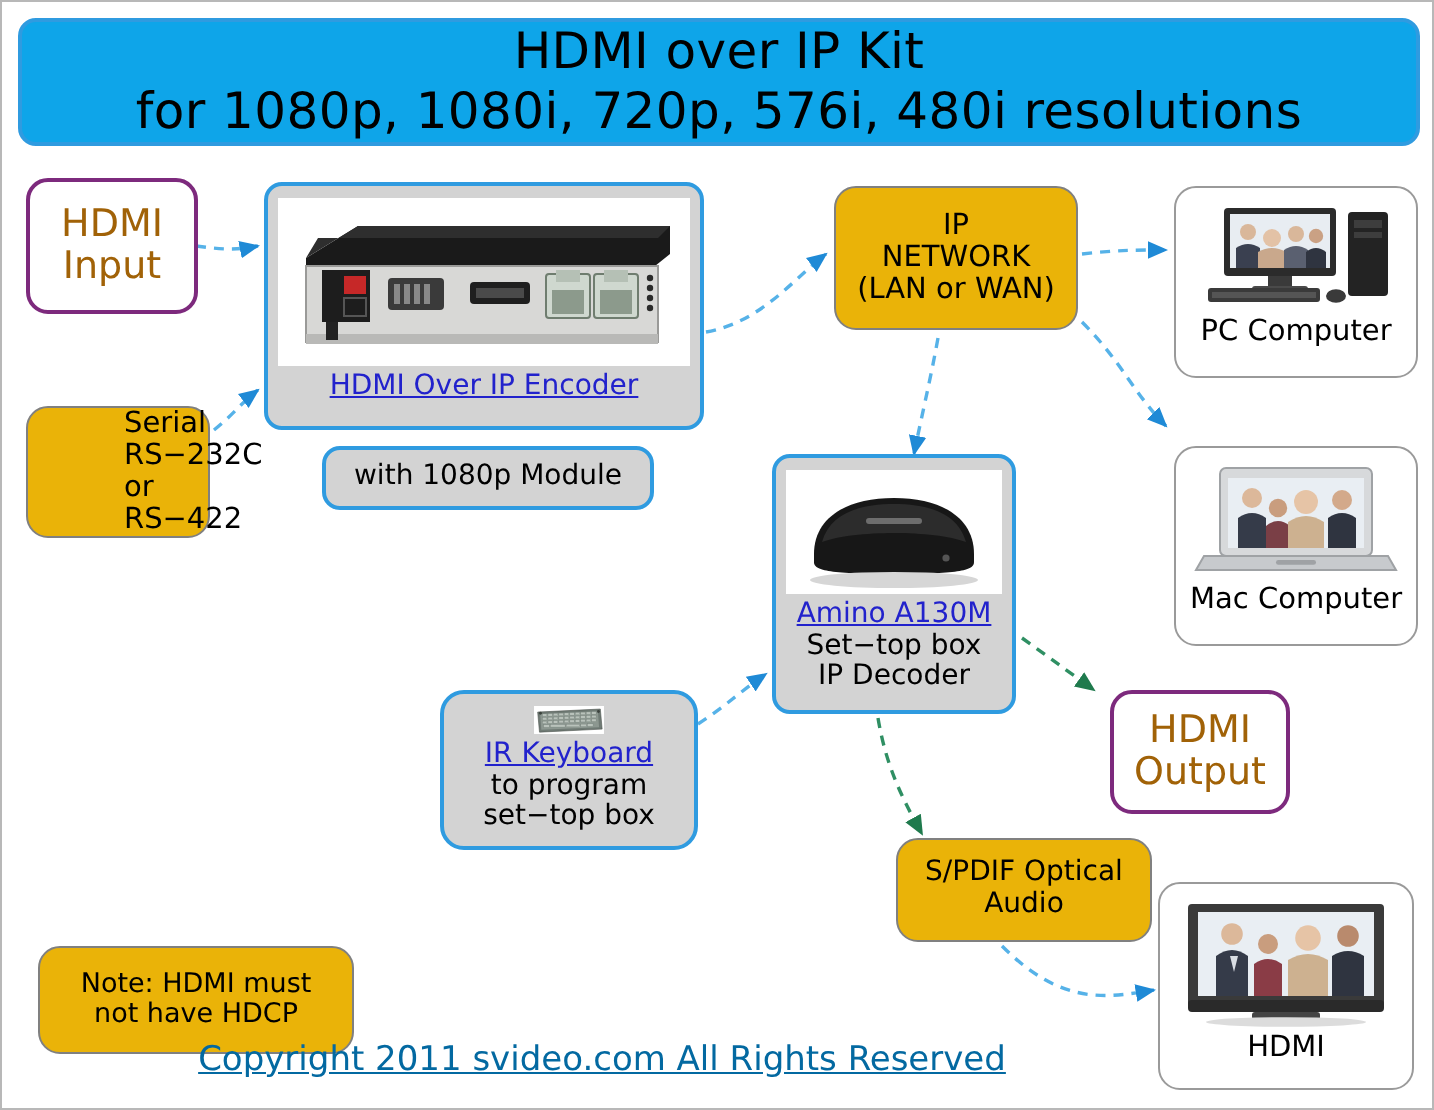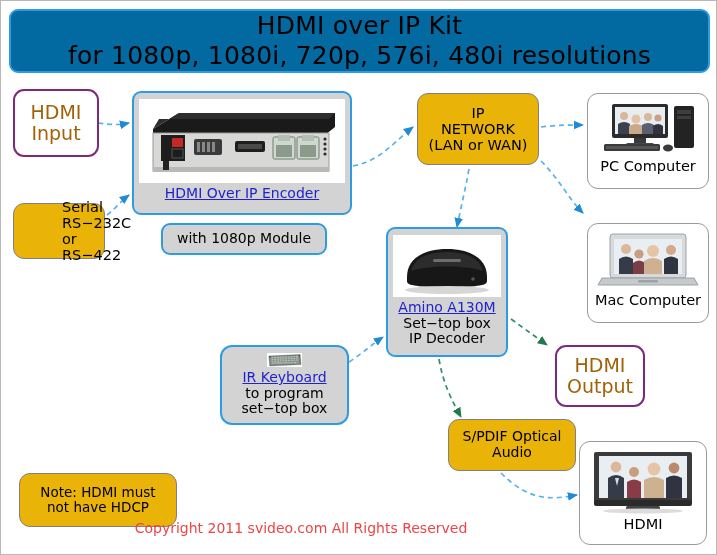--- a/index.html
+++ b/index.html
@@ -34,21 +34,21 @@
     justify-content: center;
     text-align: center;
     line-height: 1.12;
     z-index: 2;
   }
 
   
   #title-banner {
     left: 8px; top: 8px;
     width: 701px; height: 64px;
-    background: #0369a1;
+    background: #0ea5e9;
     border: 2.5px solid #2f9be0;
     border-radius: 9px;
     color: #000;
     font-size: 25px;
     font-weight: normal;
     letter-spacing: 0.2px;
   }
   #title-banner .t-line { display: block; padding: 1px 0; }
 
   
@@ -100,22 +100,23 @@
   .white-box .caption { font-size: 14.5px; color: #000; margin-top: 2px; }
 
   .pic { display: block; }
 
   
   #copyright {
     position: absolute;
     left: 0; top: 519px;
     width: 600px;
     text-align: center;
-    font-size: 14px;
-    color: #ef4444;
+    font-size: 17px;
+    color: #0369a1;
+    text-decoration: underline;
     z-index: 3;
   }
 </style>
 </head>
 <body>
 
 <div id="page">
 
   <svg id="wires" viewBox="0 0 717 555" xmlns="http://www.w3.org/2000/svg">
     <defs>
@@ -147,21 +148,21 @@
   <div class="node" id="title-banner">
     <span class="t-line">HDMI over IP Kit</span>
     <span class="t-line">for 1080p, 1080i, 720p, 576i, 480i resolutions</span>
   </div>
 
   <div class="node purple-box" style="left:12px; top:88px; width:86px; height:68px;">
     <span>HDMI</span>
     <span>Input</span>
   </div>
 
-  <div class="node gray-box left-align" style="left:12px; top:202px; width:92px; height:56px;padding-left:48px;">
+  <div class="node gray-box left-align" style="left:12px; top:202px; width:92px; height:66px;padding-left:48px;">
     <span>Serial</span>
     <span>RS−232C</span>
     <span>or RS−422</span>
   </div>
 
   <div class="node product-box" style="left:131px; top:90px; width:220px; height:124px;">
     <svg class="pic" width="206" height="84" viewBox="0 0 206 84">
       <rect x="0" y="0" width="206" height="84" fill="#ffffff"></rect>
 
       <path d="M14,30 L40,14 L196,14 L196,28 L186,36 L14,36 z" fill="#1a1a1a"></path>

